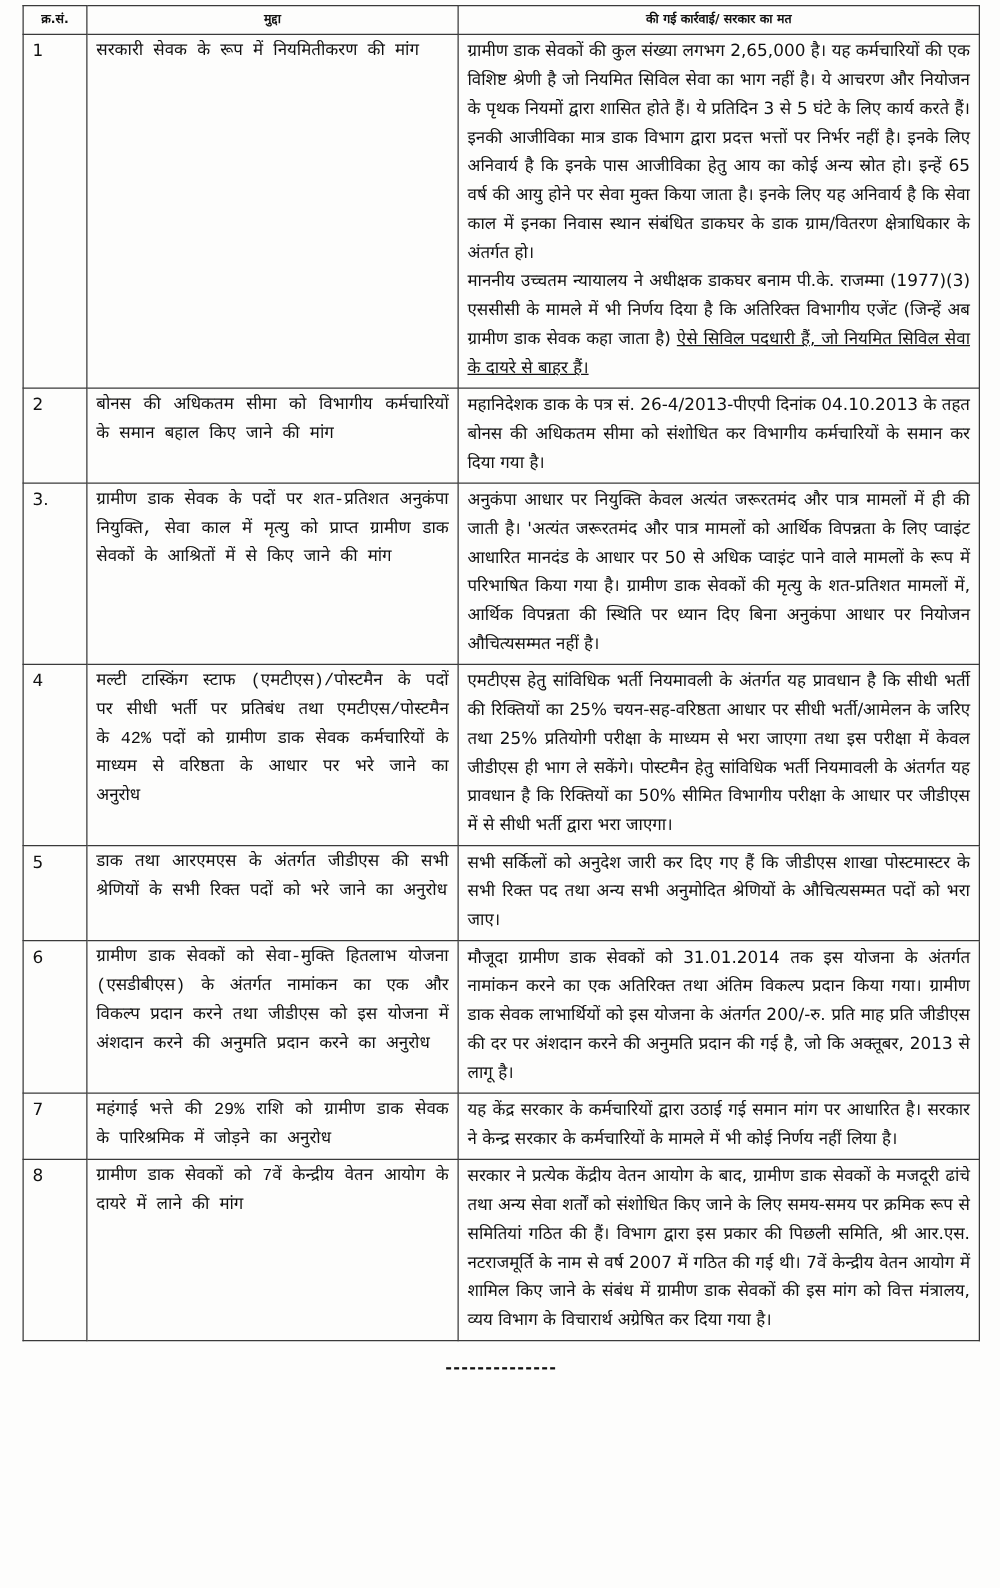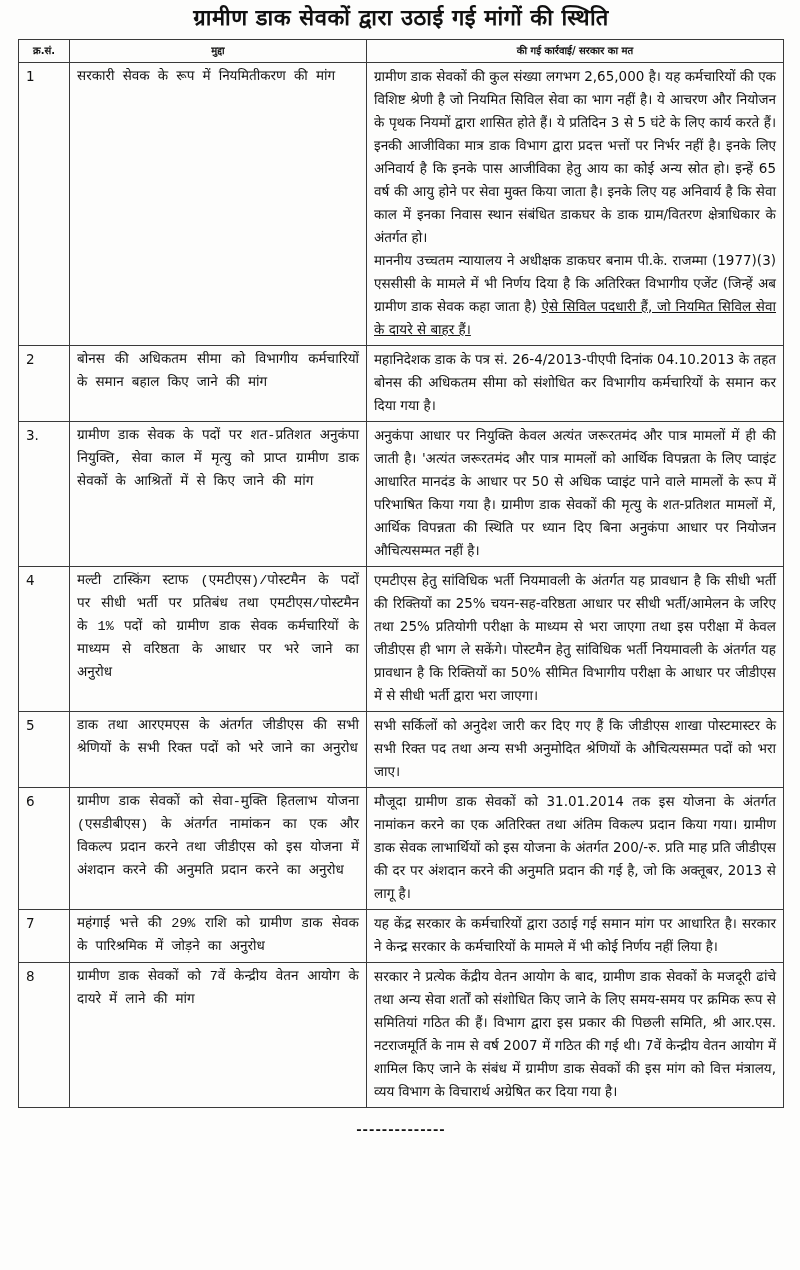--- a/index.html
+++ b/index.html
@@ -75,21 +75,20 @@
     letter-spacing: 1px;
     margin-top: 14px;
     font-weight: bold;
   }
 </style>
 </head>
 <body>
 
 <div class="page">
 
-  <h1 class="doc-title">ग्रामीण डाक सेवकों द्वारा उठाई गई मांगों की स्थिति</h1>
 
   <table class="demands-table">
     <thead>
       <tr>
         <th class="col-sno">क्र.सं.</th>
         <th class="col-issue">मुद्दा</th>
         <th class="col-action">की गई कार्रवाई/ सरकार का मत</th>
       </tr>
     </thead>
     <tbody>
@@ -113,21 +112,21 @@
   <tr>
     <td class="col-sno">3.</td>
     <td class="col-issue">ग्रामीण डाक सेवक के पदों पर शत-प्रतिशत अनुकंपा नियुक्ति, सेवा काल में मृत्यु को प्राप्त ग्रामीण डाक सेवकों के आश्रितों में से किए जाने की मांग</td>
     <td class="col-action">
             <p class="action-par"><span>अनुकंपा आधार पर नियुक्ति केवल अत्यंत जरूरतमंद और पात्र मामलों में ही की जाती है। 'अत्यंत जरूरतमंद और पात्र मामलों को आर्थिक विपन्नता के लिए प्वाइंट आधारित मानदंड के आधार पर 50 से अधिक प्वाइंट पाने वाले मामलों के रूप में परिभाषित किया गया है। ग्रामीण डाक सेवकों की मृत्यु के शत-प्रतिशत मामलों में, आर्थिक विपन्नता की स्थिति पर ध्यान दिए बिना अनुकंपा आधार पर नियोजन औचित्यसम्मत नहीं है।</span></p>
           </td>
   </tr>
 
   <tr>
     <td class="col-sno">4</td>
-    <td class="col-issue">मल्टी टास्किंग स्टाफ (एमटीएस)/पोस्टमैन के पदों पर सीधी भर्ती पर प्रतिबंध तथा एमटीएस/पोस्टमैन के 1% पदों को ग्रामीण डाक सेवक कर्मचारियों के माध्यम से वरिष्ठता के आधार पर भरे जाने का अनुरोध</td>
+    <td class="col-issue">मल्टी टास्किंग स्टाफ (एमटीएस)/पोस्टमैन के पदों पर सीधी भर्ती पर प्रतिबंध तथा एमटीएस/पोस्टमैन के 42% पदों को ग्रामीण डाक सेवक कर्मचारियों के माध्यम से वरिष्ठता के आधार पर भरे जाने का अनुरोध</td>
     <td class="col-action">
             <p class="action-par"><span>एमटीएस हेतु सांविधिक भर्ती नियमावली के अंतर्गत यह प्रावधान है कि सीधी भर्ती की रिक्तियों का 25% चयन-सह-वरिष्ठता आधार पर सीधी भर्ती/आमेलन के जरिए तथा 25% प्रतियोगी परीक्षा के माध्यम से भरा जाएगा तथा इस परीक्षा में केवल जीडीएस ही भाग ले सकेंगे। पोस्टमैन हेतु सांविधिक भर्ती नियमावली के अंतर्गत यह प्रावधान है कि रिक्तियों का 50% सीमित विभागीय परीक्षा के आधार पर जीडीएस में से सीधी भर्ती द्वारा भरा जाएगा।</span></p>
           </td>
   </tr>
 
   <tr>
     <td class="col-sno">5</td>
     <td class="col-issue">डाक तथा आरएमएस के अंतर्गत जीडीएस की सभी श्रेणियों के सभी रिक्त पदों को भरे जाने का अनुरोध</td>
     <td class="col-action">
             <p class="action-par"><span>सभी सर्किलों को अनुदेश जारी कर दिए गए हैं कि जीडीएस शाखा पोस्टमास्टर के सभी रिक्त पद तथा अन्य सभी अनुमोदित श्रेणियों के औचित्यसम्मत पदों को भरा जाए।</span></p>

